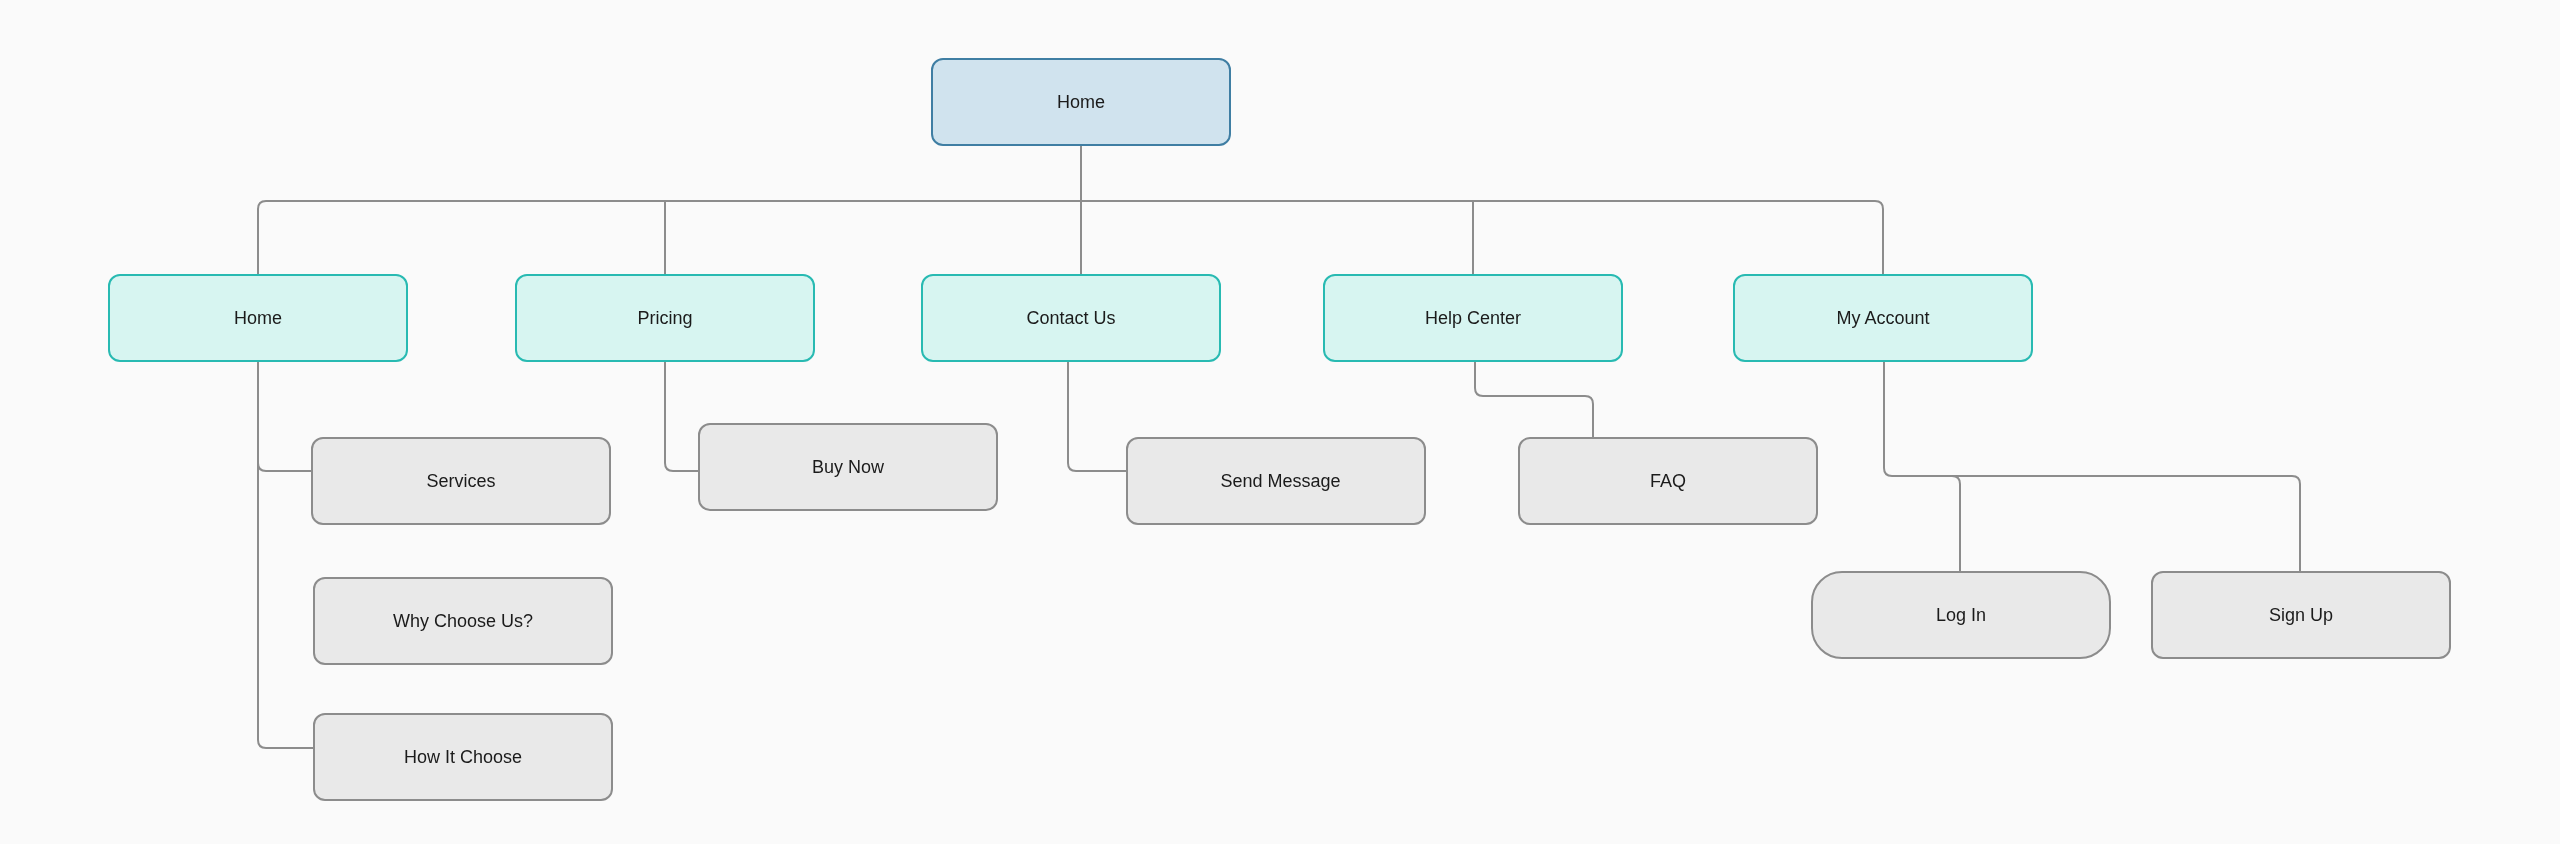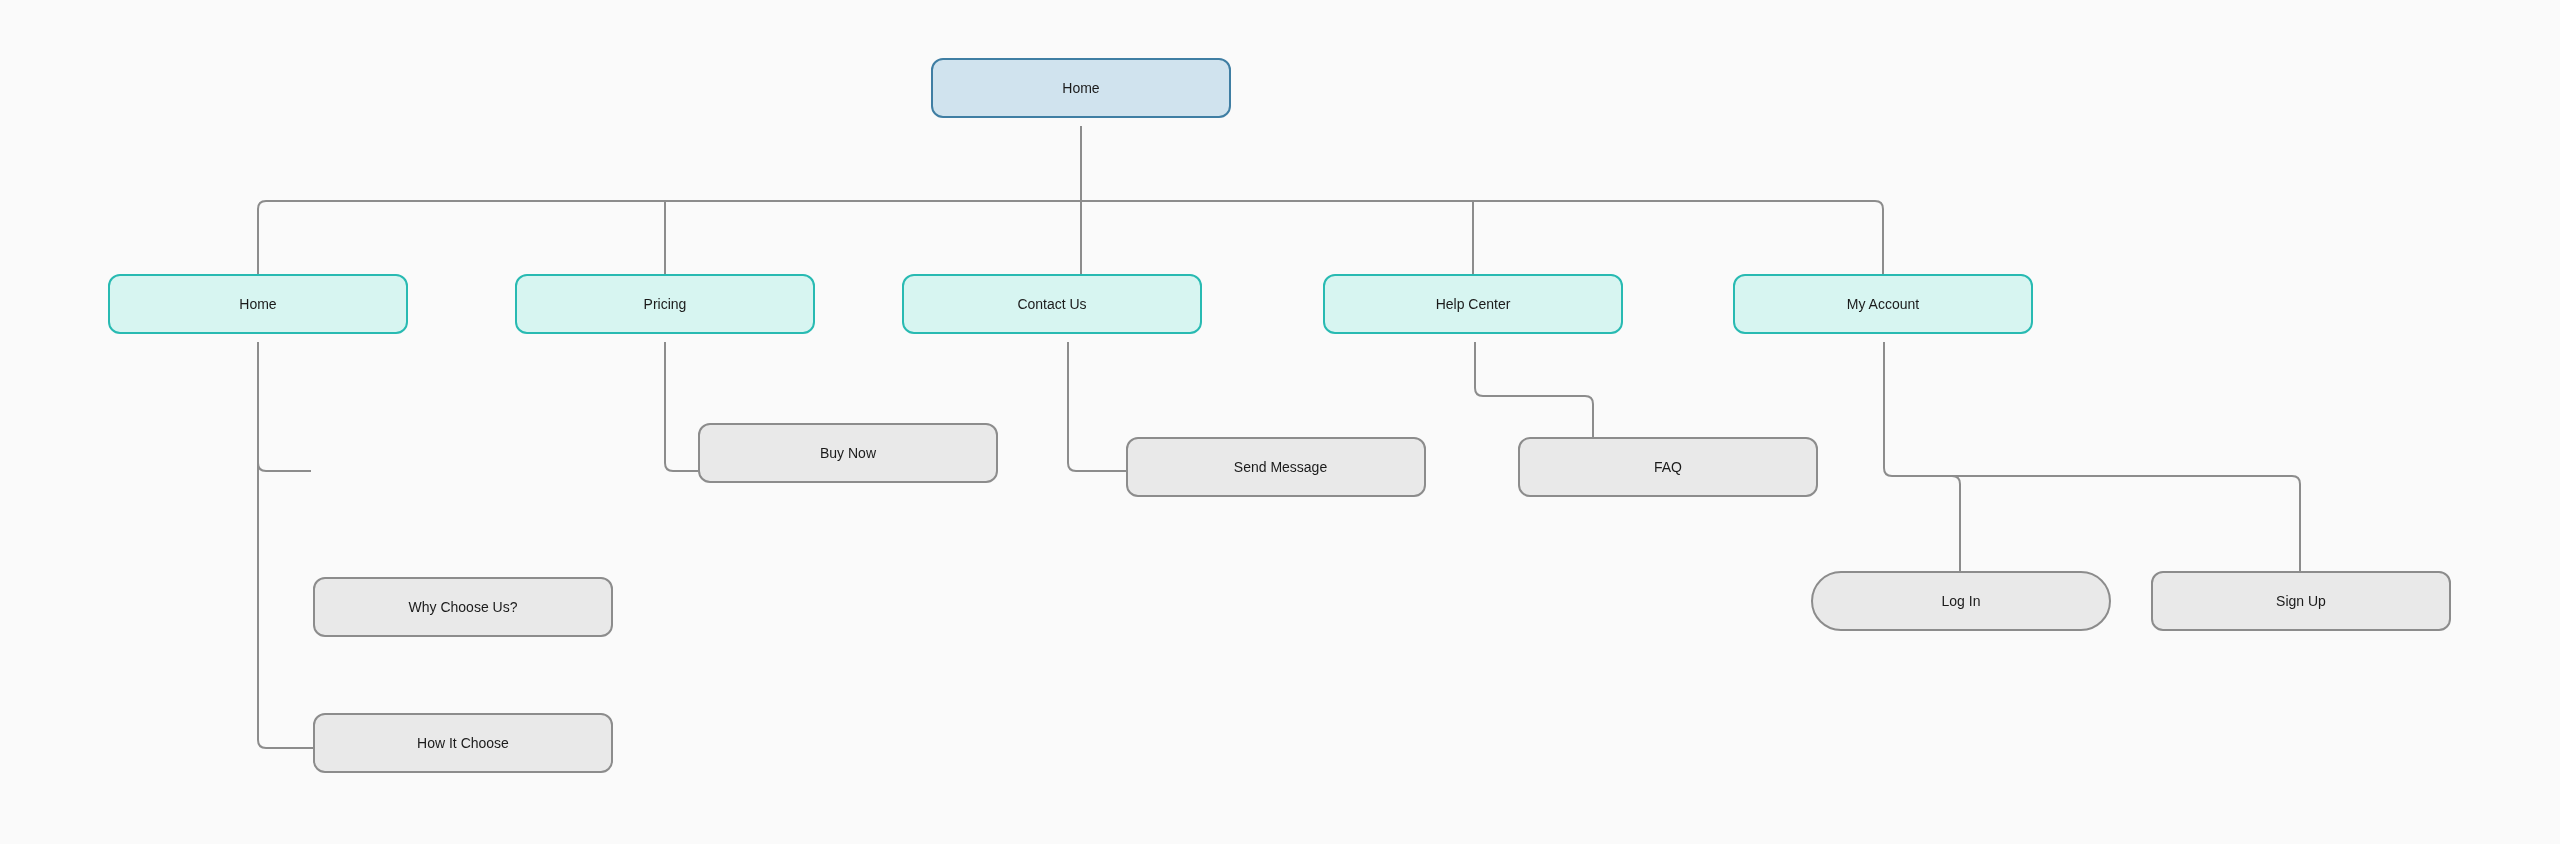--- a/index.html
+++ b/index.html
@@ -14,27 +14,27 @@
     position:relative;
     width:2560px;height:844px;
     background:var(--bg);
     font-family:"Liberation Sans","DejaVu Sans",sans-serif;
     overflow:hidden;
   }
   #edges{position:absolute;left:0;top:0;width:2560px;height:844px;}
   #edges path{stroke:var(--line);stroke-width:2;fill:none;}
   .node{
     position:absolute;
-    width:300px;height:60px;
+    width:300px;height:88px;
     display:flex;align-items:center;justify-content:center;
     border-radius:12px;
     border:2px solid var(--leaf-border);
     background:var(--leaf-fill);
     color:var(--text);
-    font-size:14px;
+    font-size:18px;
     text-align:center;
     cursor:default;
   }
   .node--root{background:var(--root-fill);border-color:var(--root-border);}
   .node--branch{background:var(--branch-fill);border-color:var(--branch-border);}
 </style>
 </head>
 <body>
 
 <div id="canvas">
@@ -58,32 +58,35 @@
   </div>
 
   <div class="node node--branch" style="left:108px;top:274px;">
     <span>Home</span>
   </div>
 
   <div class="node node--branch" style="left:515px;top:274px;">
     <span>Pricing</span>
   </div>
 
-  <div class="node node--branch" style="left:902px;top:274px;">
+  <div class="node node--branch" style="left:921px;top:274px;">
     <span>Contact Us</span>
   </div>
 
   <div class="node node--branch" style="left:1323px;top:274px;">
     <span>Help Center</span>
   </div>
 
   <div class="node node--branch" style="left:1733px;top:274px;">
     <span>My Account</span>
   </div>
 
+  <div class="node" style="left:311px;top:437px;">
+    <span>Services</span>
+  </div>
 
   <div class="node" style="left:698px;top:423px;">
     <span>Buy Now</span>
   </div>
 
   <div class="node" style="left:1126px;top:437px;padding-left:9px;">
     <span>Send Message</span>
   </div>
 
   <div class="node" style="left:1518px;top:437px;">

